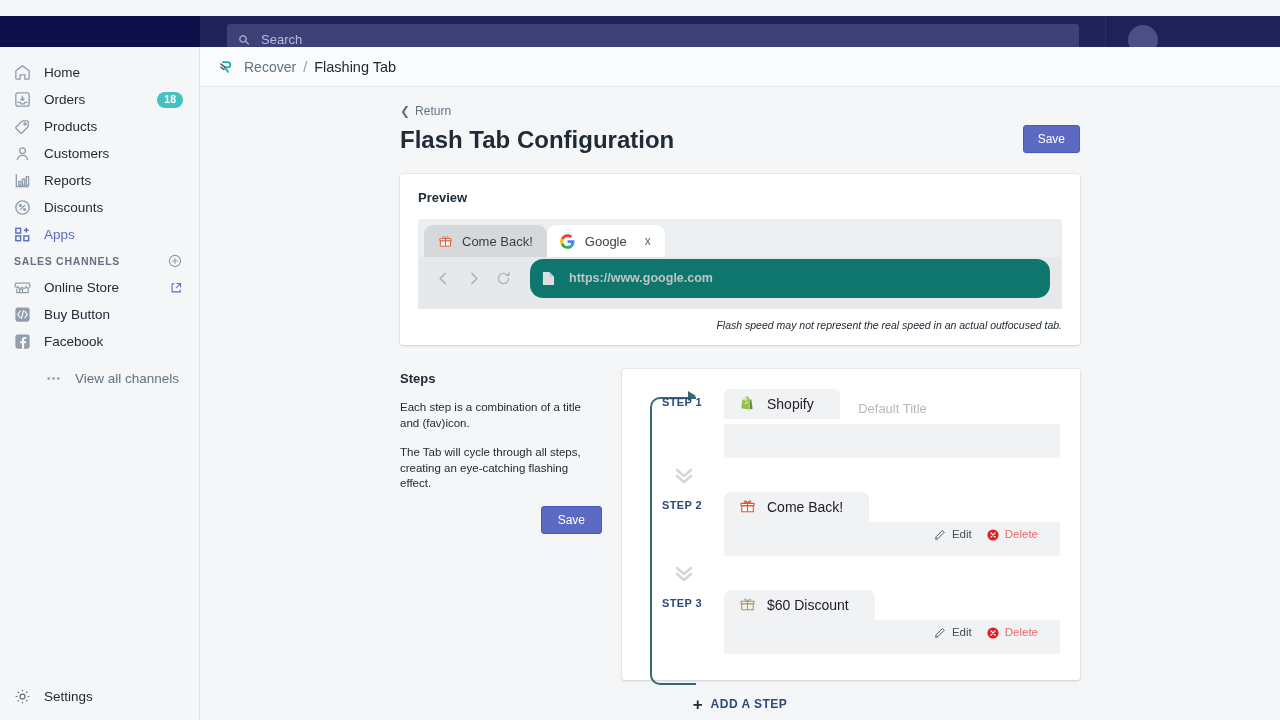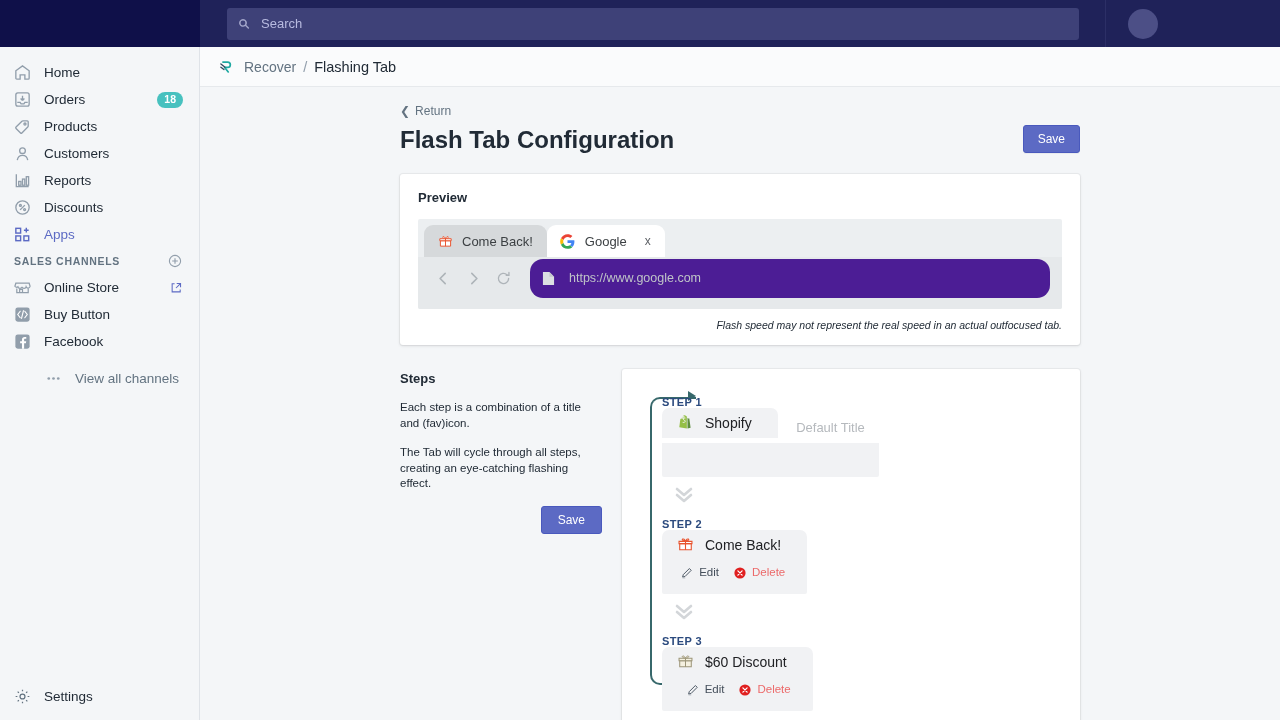--- a/index.html
+++ b/index.html
@@ -7,21 +7,21 @@
     margin: 0; padding: 0;
     width: 1280px; height: 720px;
     overflow: hidden;
     font-family: "Liberation Sans", sans-serif;
     background: #f4f6f8;
   }
   #app { position: relative; width: 1280px; height: 720px; }
 
   
   .topbar {
-    position: absolute; top: 0; left: 0; width: 1280px; height: 47px;
+    position: absolute; top: 16px; left: 0; width: 1280px; height: 47px;
     background: #1f2259; display: flex; align-items: flex-end;
   }
   .topbar-left {
     width: 200px; height: 47px; background: #0f1049;
   }
   .topbar-mid {
     flex: 1; height: 47px; display: flex; align-items: center;
     padding-left: 27px; padding-right: 20px;
   }
   .search-box {
@@ -137,22 +137,22 @@
   .btab .fav { width: 16px; height: 16px; margin-right: 9px; flex: none;
     display:flex; align-items:center; justify-content:center; }
   .btab .tclose { margin-left: 18px; font-size: 12px; color: #5f6368; }
   .urlbar-row {
     height: 42px; background: #e6e9eb; display: flex; align-items: center;
     padding: 0 12px;
   }
   .navbtn { width: 26px; height: 26px; margin-right: 4px; display: flex;
     align-items: center; justify-content: center; cursor: pointer; }
   .omnibox {
-    flex: 1; height: 39px; background: #4c1d95; border-radius: 13px;
-    display: flex; align-items: center; padding: 0 12px; margin-left: 10px;
+    flex: 1; height: 39px; background: #0f766e; border-radius: 13px;
+    display: flex; align-items: center; padding: 0 12px; margin-left: 10px; font-weight: bold;
   }
   .omnibox .docico { width: 13px; height: 15px; margin-right: 14px; flex: none; }
   .omnibox .urltext { font-size: 12.5px; color: #bfc4c8; }
   .browser-foot { height: 10px; background: #e6e9eb; }
   .preview-note {
     text-align: right; font-size: 10.5px; font-style: italic;
     color: #212b36; margin-top: 10px;
   }
 
   
@@ -170,21 +170,21 @@
   .loop {
     position: absolute; left: 28px; top: 28px; width: 46px; height: 288px;
     border: 2px solid #37686b; border-right: none;
     border-radius: 10px 0 0 10px;
   }
   .loop-arrow {
     position: absolute; left: 66px; top: 22px;
     width: 0; height: 0; border-left: 8px solid #37686b;
     border-top: 5px solid transparent; border-bottom: 5px solid transparent;
   }
-  .step-row { display: flex; align-items: flex-start; padding-left: 40px; position: relative; flex-direction: column; }
+  .step-row { display: flex; align-items: flex-start; padding-left: 40px; position: relative; }
   .step-label {
     width: 62px; font-size: 11px; font-weight: bold; letter-spacing: .4px;
     color: #2b4a7e; padding-top: 7px; flex: none; text-align: left;
   }
   .step-tabs { flex: 1; position: relative; padding-right: 20px; }
   .step-bar { background: #f1f2f4; height: 34px; border-radius: 0 0 2px 2px;
     position: relative; }
   .step-tab {
     display: inline-flex; align-items: center; height: 30px;
     background: #f1f2f4; border-radius: 7px 7px 0 0; padding: 0 26px 0 14px;

